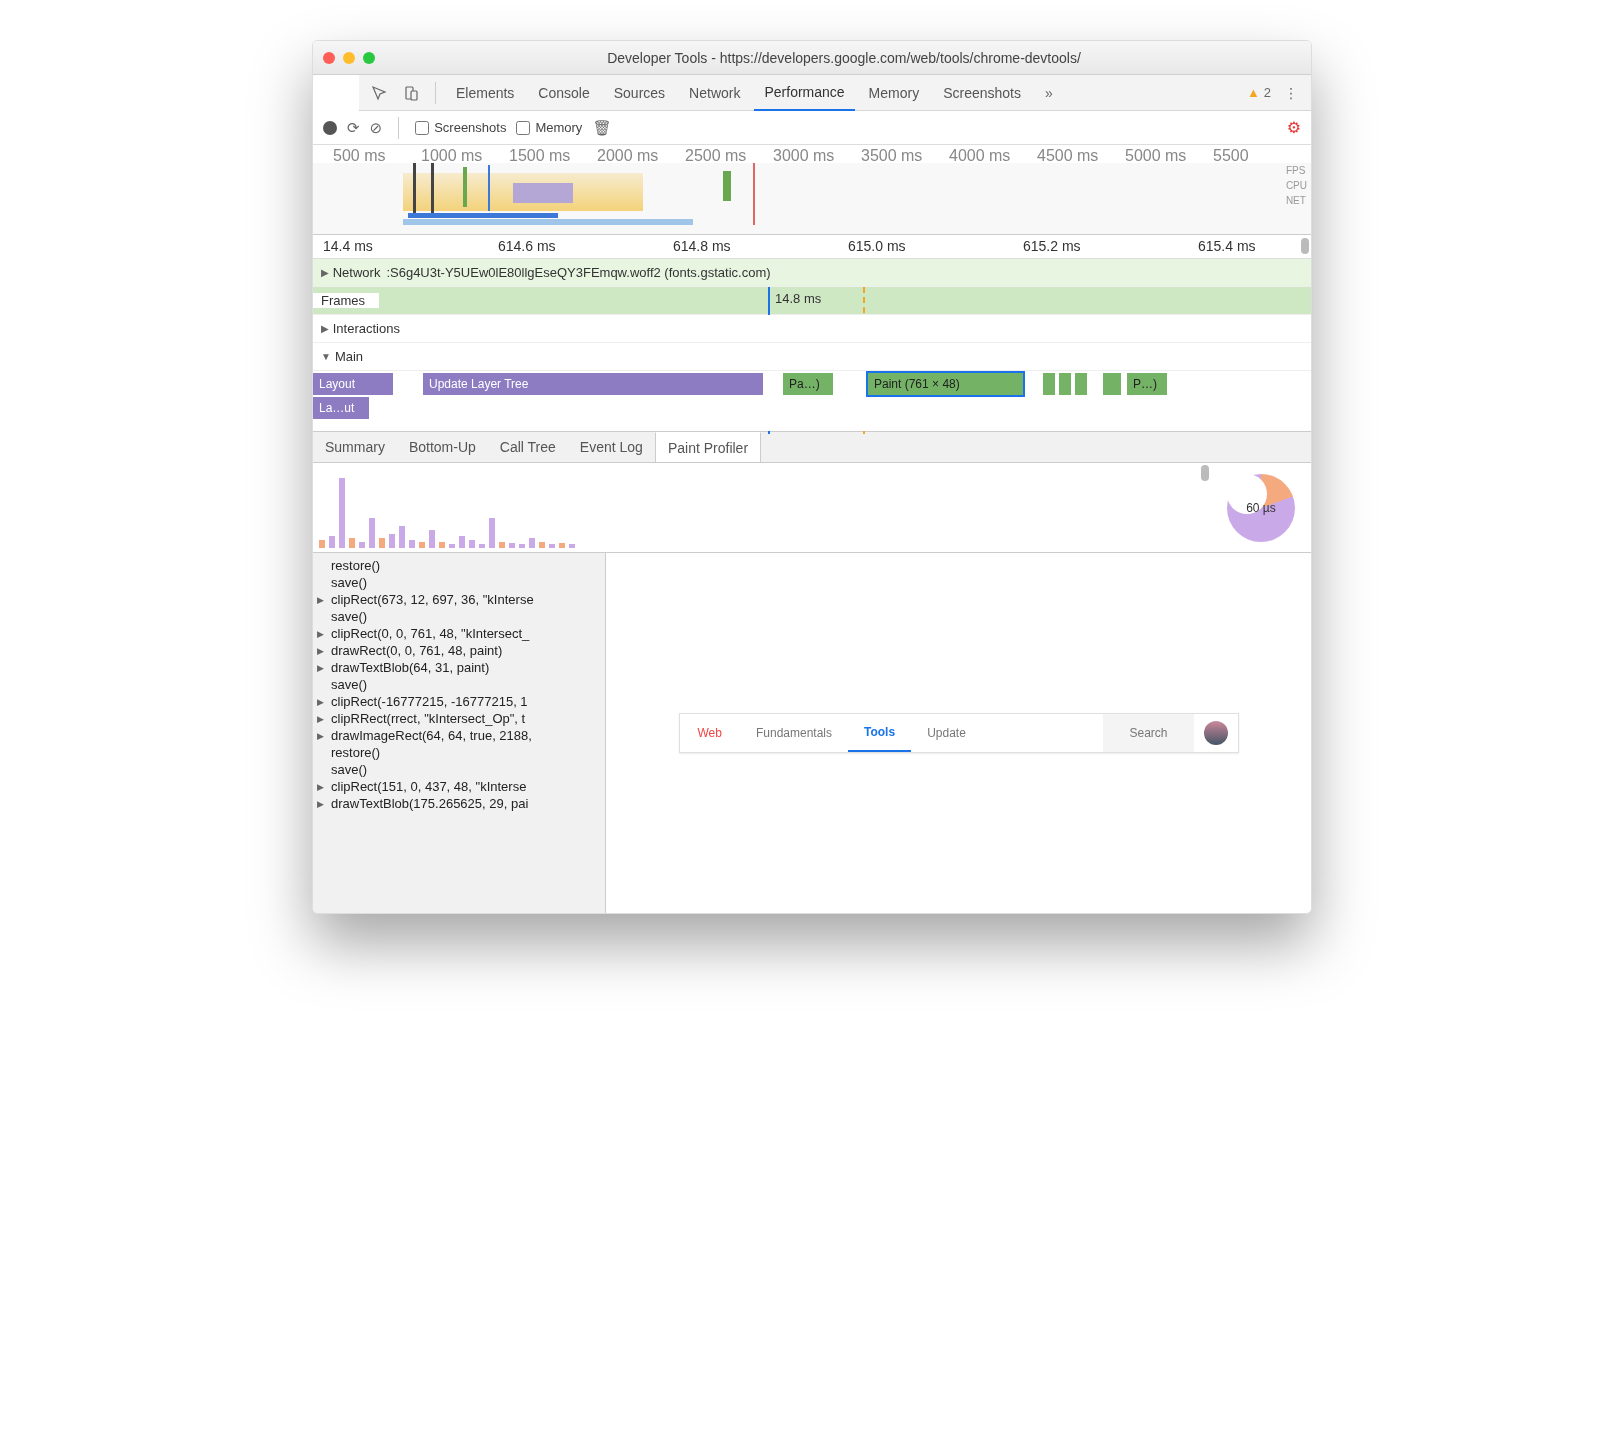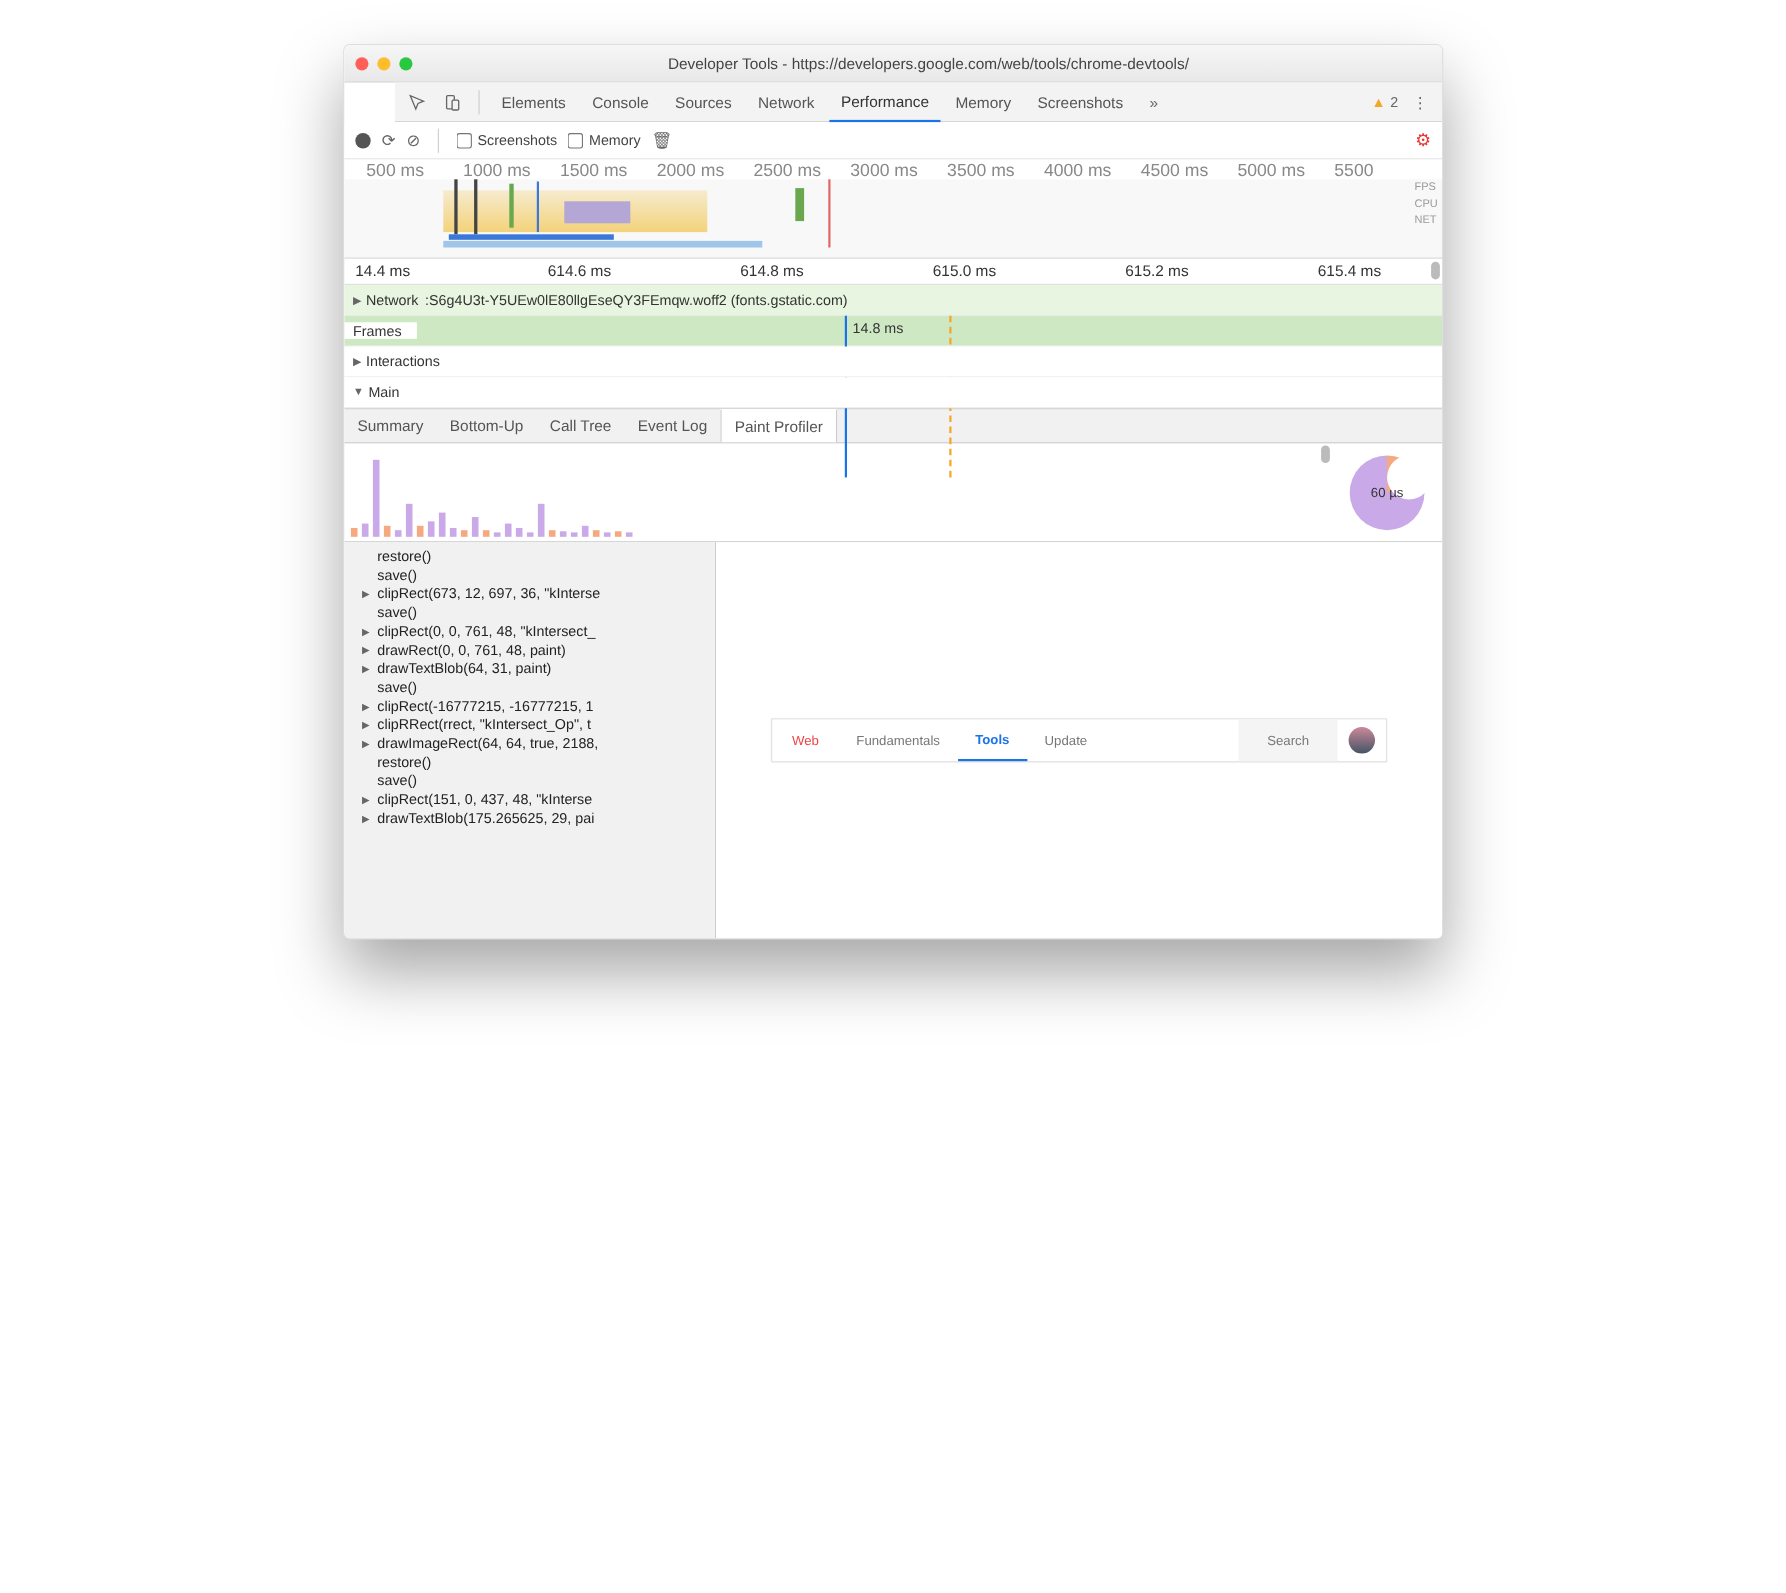--- a/index.html
+++ b/index.html
@@ -42,30 +42,30 @@
 .track-content { position:absolute; left:0; right:0; top:0; bottom:0;}
 .v-blue { position:absolute; top:0; bottom:-120px; width:2px; background:#1a73e8;}
 .v-orange { position:absolute; top:0; bottom:-120px; width:0; border-left:2px dashed #f5a623;}
 .fr-badge { position:absolute; top:4px; font-size:13px; color:#333; padding:0 4px;}
 .flame { position:relative; height:60px; background:#fff;}
 .ev { position:absolute; height:22px; font-size:12px; color:#fff; display:flex; align-items:center; padding:0 6px; overflow:hidden; white-space:nowrap;}
 .purple{background:#8e7cc3;} .green{background:#74b266; color:#222;} .green.sel{outline:2px solid #1a73e8;}
 .details-tabs { height:32px; display:flex; align-items:stretch; border-top:1px solid #ccc; border-bottom:1px solid #ccc; font-size:14px; color:#555; background:#f1f1f1;}
 .dtab { padding:0 12px; display:flex; align-items:center; cursor:pointer;}
 .dtab.active { background:#fff; border-top:1px solid #fff; border-left:1px solid #ccc; border-right:1px solid #ccc;}
-.profiler { display:flex; height:90px; border-bottom:1px solid #ccc;text-align:center;}
+.profiler { display:flex; height:90px; border-bottom:1px solid #ccc;}
 .bars { flex:1; position:relative; padding:4px;}
 .bar { position:absolute; bottom:4px; width:6px;}
 .bar.p{background:#caa9e8;} .bar.o{background:#f5a97f;}
 .donut-wrap { width:100px; display:flex; align-items:center; justify-content:center; position:relative;}
 .donut { width:68px; height:68px; border-radius:50%; background:conic-gradient(#f5a97f 0 70deg,#caa9e8 70deg 360deg);}
 .donut::after{content:""; position:absolute; width:40px; height:40px; background:#fff; border-radius:50%;}
 .donut-label{position:absolute; font-size:12px; color:#333;}
 .bottom { display:flex; height:360px;}
-.cmd-list { width:338px; border-right:1px solid #ccc; overflow:hidden; background:#f1f1f1; font-size:13px; color:#222; padding-top:4px;padding-left:12px;}
+.cmd-list { width:293px; border-right:1px solid #ccc; overflow:hidden; background:#f1f1f1; font-size:13px; color:#222; padding-top:4px;}
 .cmd { padding:1px 6px 1px 18px; position:relative; white-space:nowrap; overflow:hidden;}
 .cmd .tri2 { position:absolute; left:4px; top:4px; font-size:9px; color:#666;}
 .preview { flex:1; display:flex; align-items:center; justify-content:center; background:#fff;}
 .preview-inner{ width:560px; }
 .nav { display:flex; align-items:center; height:40px; border:1px solid #e0e0e0; box-shadow:0 1px 2px rgba(0,0,0,.08); font-size:12px; color:#777;}
 .nav .web{padding:0 18px; color:#ef4444;}
 .nav .itm{padding:0 16px;}
 .nav .itm.act{color:#1a73e8; font-weight:600; border-bottom:2px solid #1a73e8; height:100%; display:flex; align-items:center;}
 .nav .search{margin-left:auto; background:#f4f4f4; padding:0 26px; height:100%; display:flex; align-items:center;}
 .nav .avatar{width:24px; height:24px; border-radius:50%; background:linear-gradient(#c89,#456); margin:0 10px;}
@@ -196,20 +196,32 @@
       <div class="track-label">
           <span class="tri">▶</span>
           <span>Interactions</span>
         </div>
     </div>
     <div class="track-row">
       <div class="track-label">
           <span class="tri">▼</span>
           <span>Main</span>
         </div>
+    </div>
+    <div class="flame">
+      <div class="ev purple" style="left:0;top:2px;width:80px;">Layout</div>
+      <div class="ev purple" style="left:0;top:26px;width:56px;">La…ut</div>
+      <div class="ev purple" style="left:110px;top:2px;width:340px;">Update Layer Tree</div>
+      <div class="ev green" style="left:470px;top:2px;width:50px;">Pa…)</div>
+      <div class="ev green sel" style="left:555px;top:2px;width:155px;">Paint (761 × 48)</div>
+      <div class="ev green" style="left:730px;top:2px;width:12px;"></div>
+      <div class="ev green" style="left:746px;top:2px;width:12px;"></div>
+      <div class="ev green" style="left:762px;top:2px;width:12px;"></div>
+      <div class="ev green" style="left:790px;top:2px;width:18px;"></div>
+      <div class="ev green" style="left:814px;top:2px;width:40px;">P…)</div>
     </div>
   </div>
 
   <div class="details-tabs" id="dtabs">
       <div class="dtab">Summary</div>
       <div class="dtab">Bottom-Up</div>
       <div class="dtab">Call Tree</div>
       <div class="dtab">Event Log</div>
       <div class="dtab active">Paint Profiler</div>
     </div>

